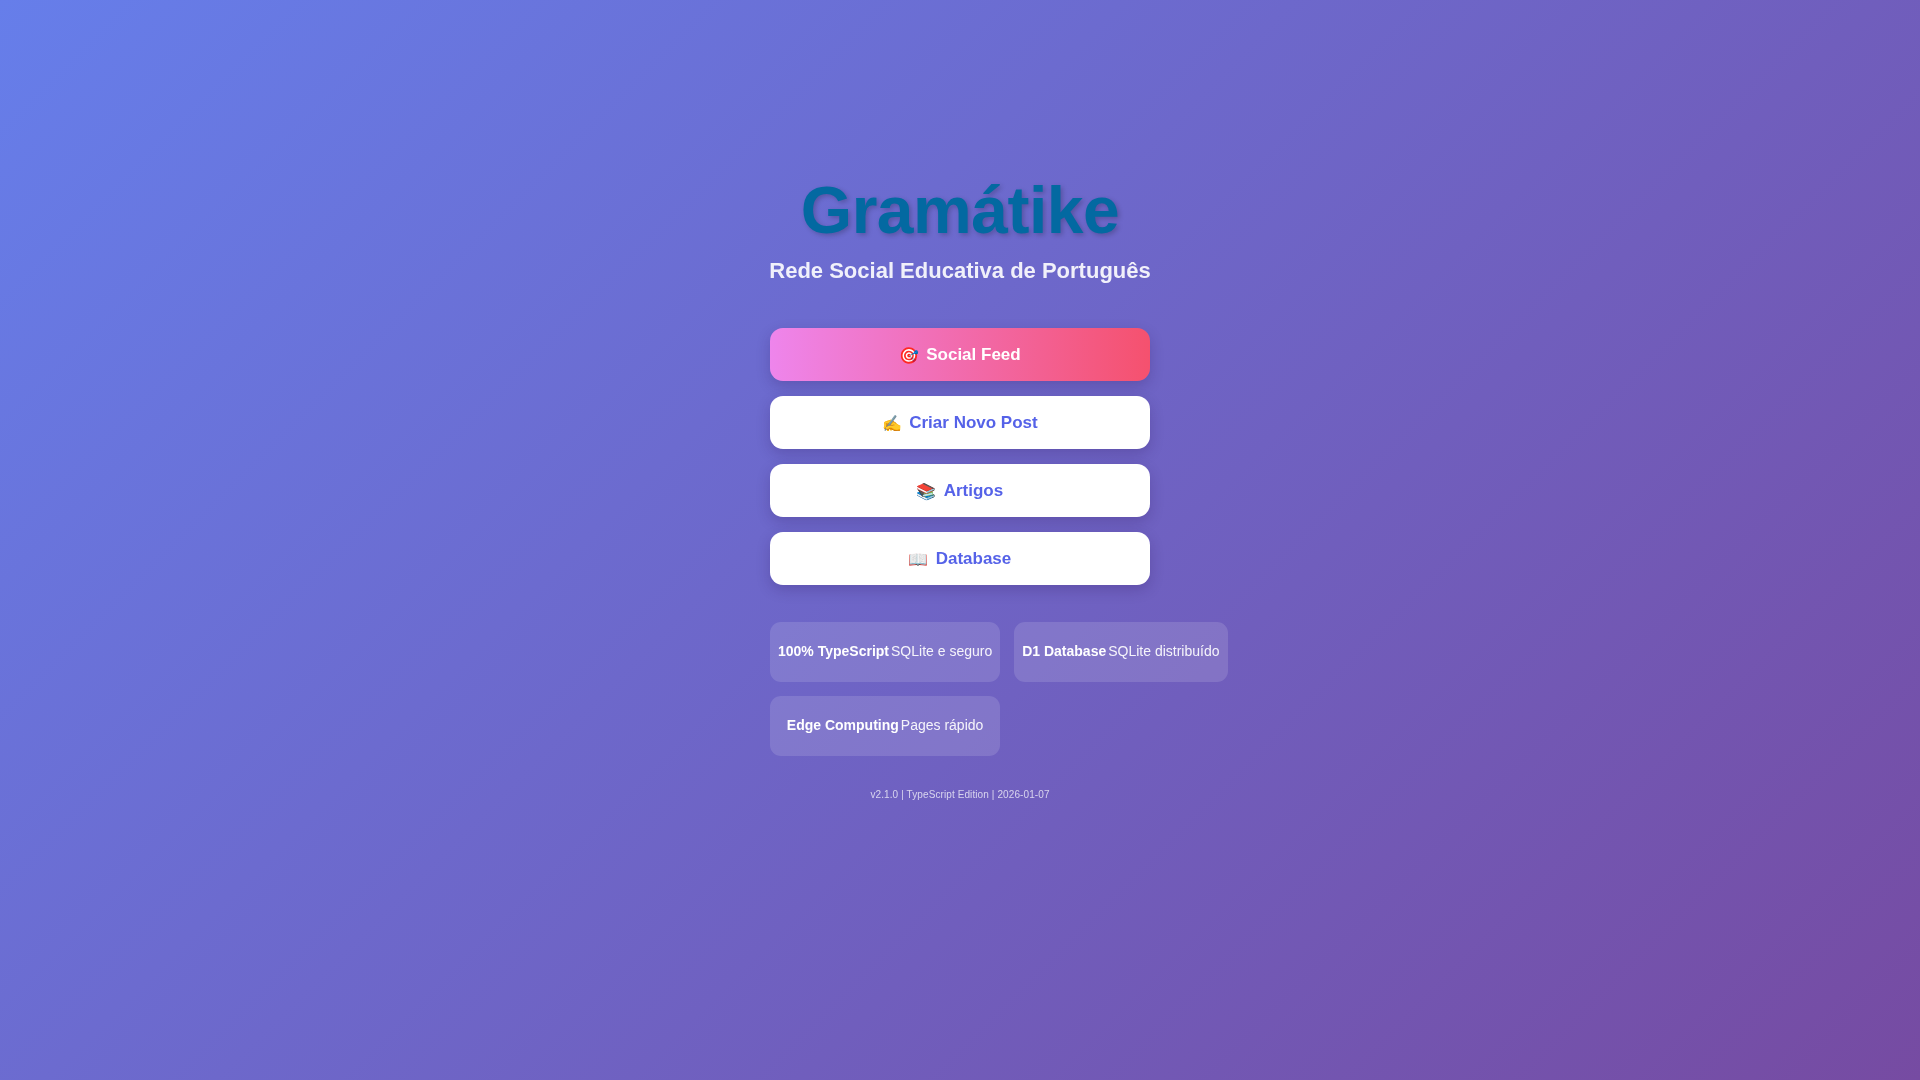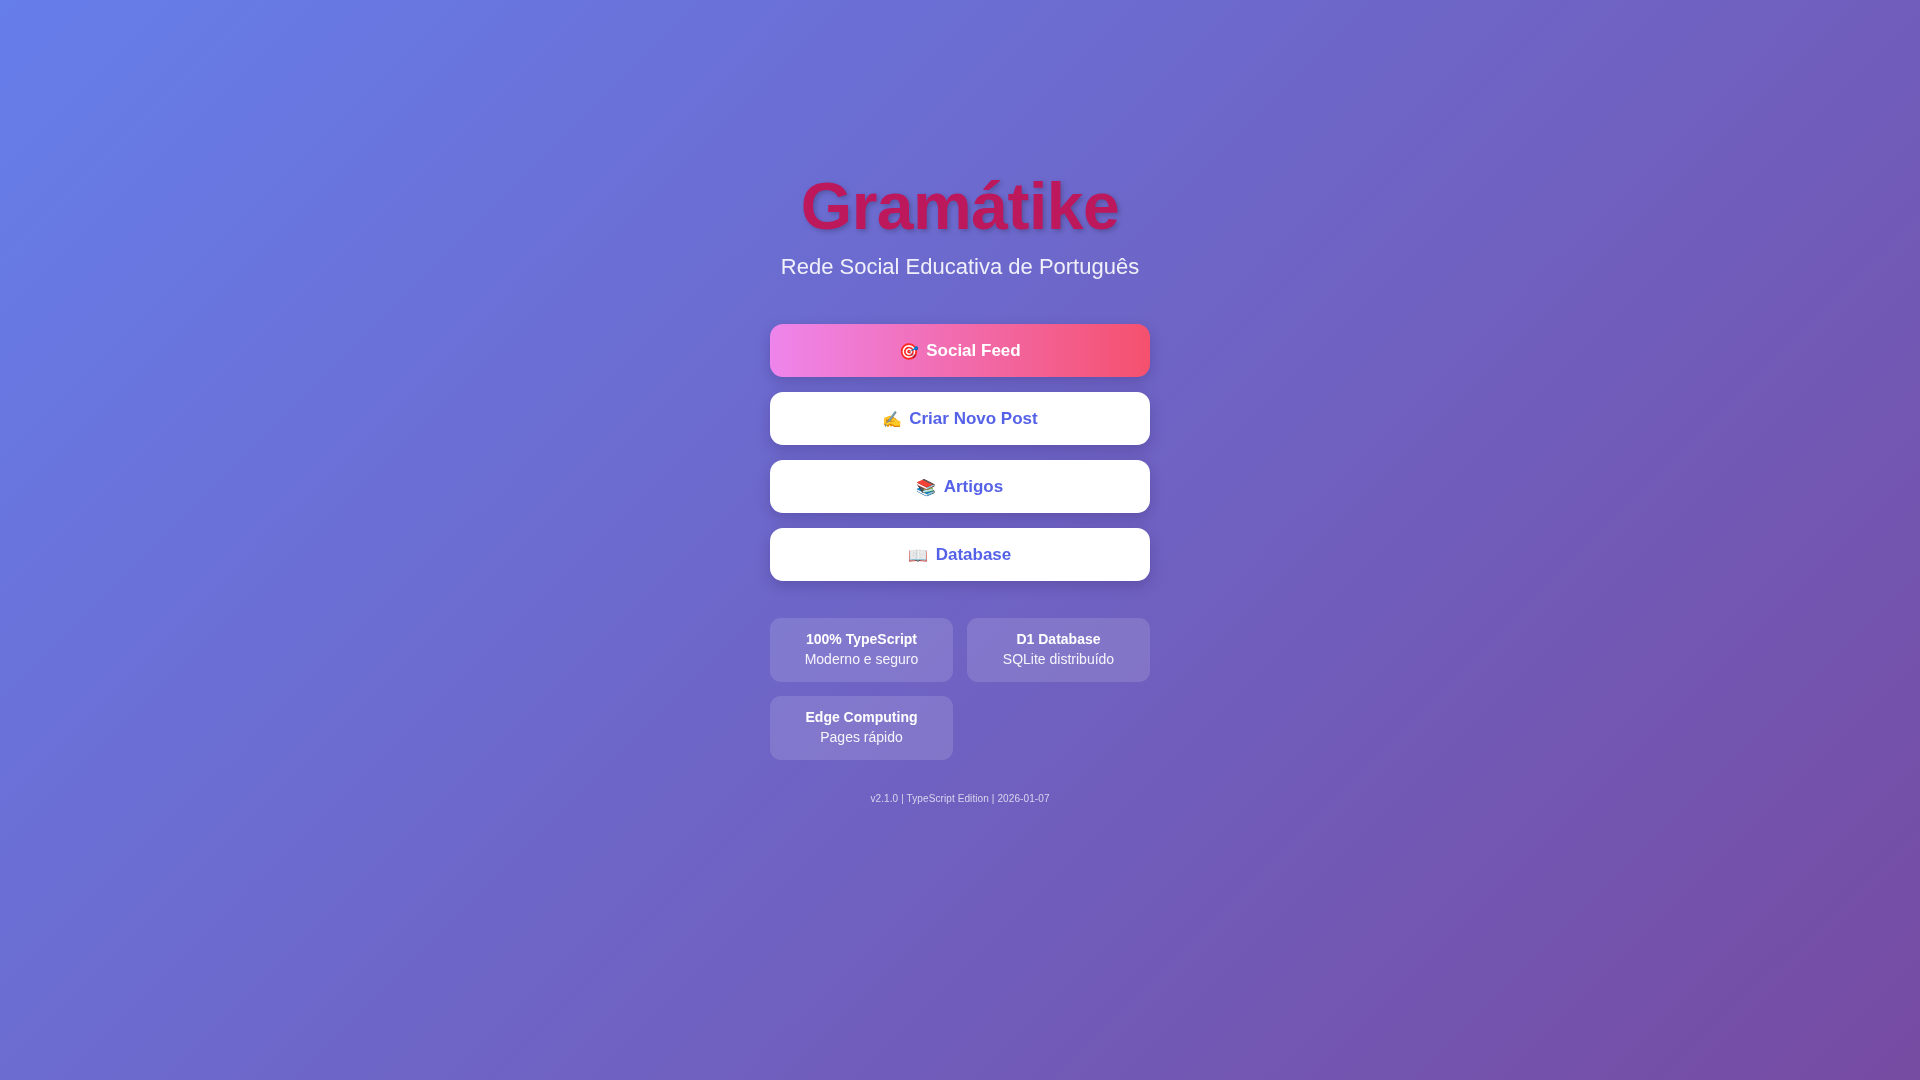--- a/index.html
+++ b/index.html
@@ -24,30 +24,30 @@
     display:flex;
     flex-direction:column;
     align-items:center;
     transform:translateY(-52px);
   }
 
   
   .brand-title {
     font-size:66px;
     font-weight:bold;
-    color:#be185d;
+    color:#0369a1;
     letter-spacing:-0.5px;
     line-height:1.05;
     text-shadow:2px 2px 5px rgba(0,0,0,0.22);
   }
 
   .brand-subtitle {
     margin-top:13px;
     font-size:22px;
-    font-weight:400;
+    font-weight:700;
     color:rgba(255,255,255,0.90);
     line-height:1.2;
     white-space:nowrap;
   }
 
   
   .actions {
     margin-top:44px;
     width:380px;
     display:flex;
@@ -97,21 +97,20 @@
     grid-template-columns:1fr 1fr;
     gap:14px 14px;
   }
 
   .feature-card {
     background:rgba(255,255,255,0.135);
     border-radius:11px;
     padding:13px 8px 14px;
     text-align:center;
     display:flex;
-    flex-direction:column;
     align-items:center;
     justify-content:center;
     gap:2px;
     min-height:60px;
   }
 
   .feature-title {
     font-size:14px;
     font-weight:bold;
     color:#ffffff;
@@ -167,21 +166,21 @@
       <span class="btn-emoji">📖</span>
       <span>Database</span>
     </button>
 
   </div>
 
   <div class="features">
 
     <div class="feature-card">
       <div class="feature-title">100% TypeScript</div>
-      <div class="feature-desc">Moderno e seguro</div>
+      <div class="feature-desc">SQLite e seguro</div>
     </div>
 
 
     <div class="feature-card">
       <div class="feature-title">D1 Database</div>
       <div class="feature-desc">SQLite distribuído</div>
     </div>
 
     <div class="feature-card">
       <div class="feature-title">Edge Computing</div>

